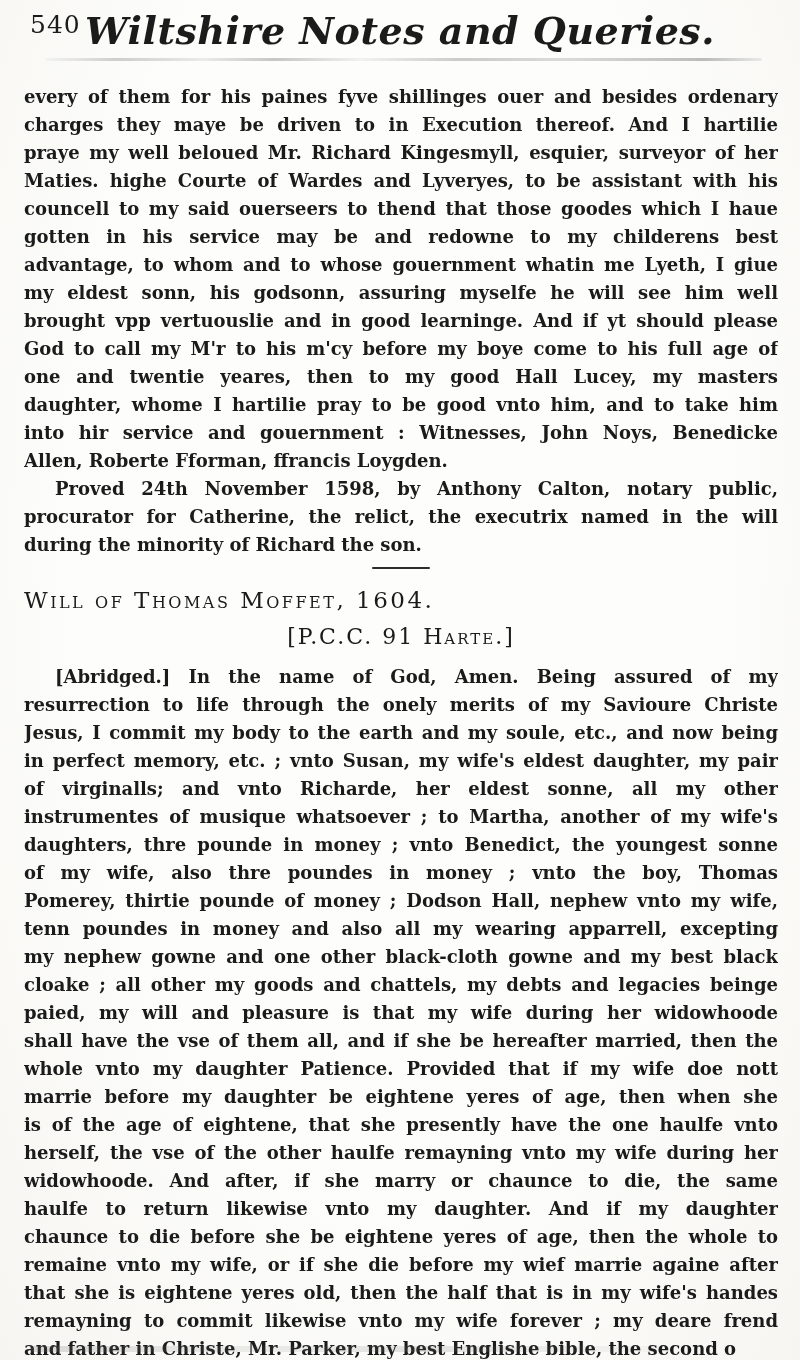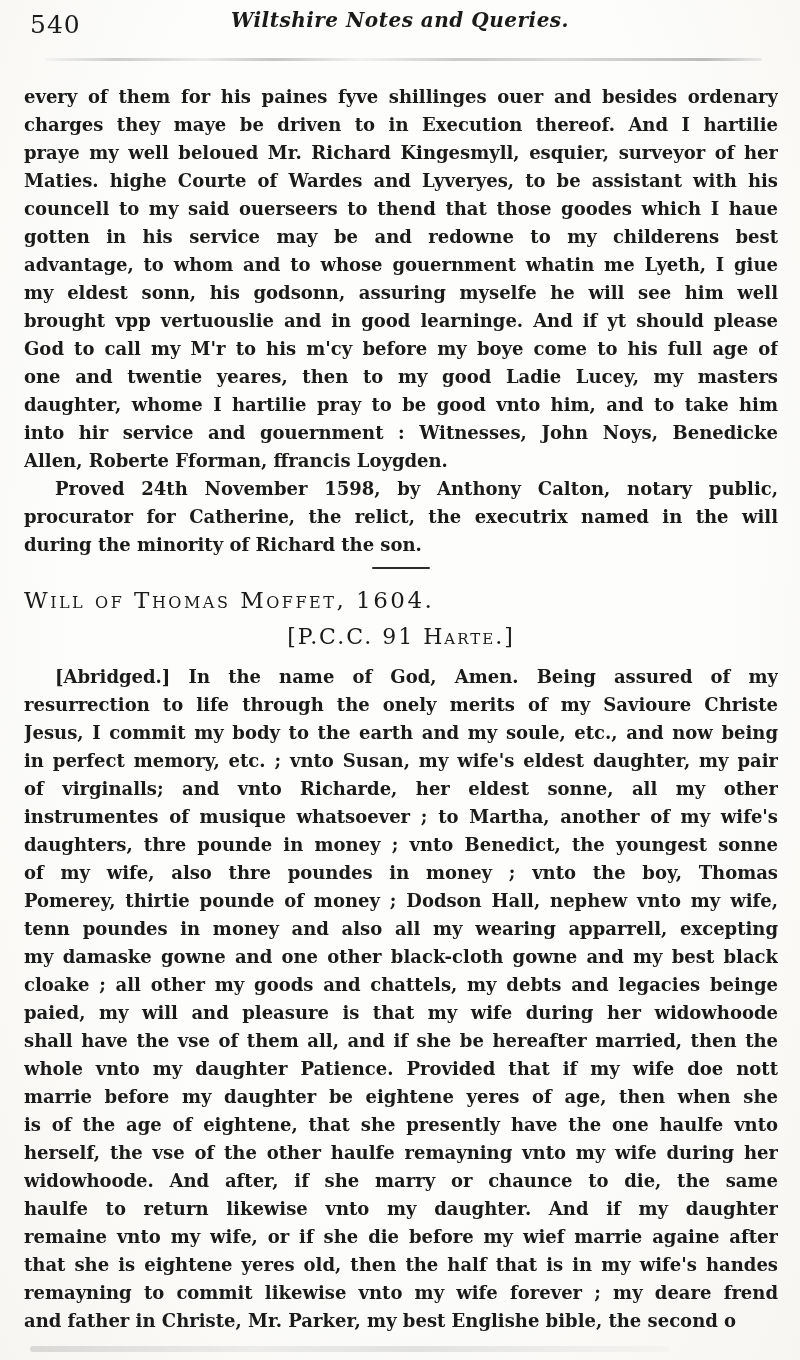--- a/index.html
+++ b/index.html
@@ -24,21 +24,21 @@
     position: absolute;
     left: 30px;
     top: 10px;
     font-size: 25px;
     letter-spacing: 1px;
   }
   .journal-title {
     text-align: center;
     font-style: italic;
     font-weight: bold;
-    font-size: 20px;
+    font-size: 38px;
     letter-spacing: 0.5px;
   }
   .header-rule {
     height: 3px;
     margin: 2px 38px 0 45px;
     border-radius: 2px;
     background: linear-gradient(to right,
       rgba(140,140,140,0.05),
       rgba(120,120,120,0.35) 10%,
       rgba(150,150,150,0.18) 22%,
@@ -127,21 +127,21 @@
         <div class="tline">every of them for his paines fyve shillinges ouer and besides ordenary</div>
         <div class="tline">charges they maye be driven to in Execution thereof. And I hartilie</div>
         <div class="tline">praye my well beloued Mr. Richard Kingesmyll, esquier, surveyor of her</div>
         <div class="tline">Maties. highe Courte of Wardes and Lyveryes, to be assistant with his</div>
         <div class="tline">councell to my said ouerseers to thend that those goodes which I haue</div>
         <div class="tline">gotten in his service may be and redowne to my childerens best</div>
         <div class="tline">advantage, to whom and to whose gouernment whatin me Lyeth, I giue</div>
         <div class="tline">my eldest sonn, his godsonn, assuring myselfe he will see him well</div>
         <div class="tline">brought vpp vertuouslie and in good learninge. And if yt should please</div>
         <div class="tline">God to call my M'r to his m'cy before my boye come to his full age of</div>
-        <div class="tline">one and twentie yeares, then to my good Ladie Lucey, my masters</div>
+        <div class="tline">one and twentie yeares, then to my good Hall Lucey, my masters</div>
         <div class="tline">daughter, whome I hartilie pray to be good vnto him, and to take him</div>
         <div class="tline">into hir service and gouernment : Witnesses, John Noys, Benedicke</div>
         <div class="tline tline-last">Allen, Roberte Fforman, ffrancis Loygden.</div>
       </div>
 
     <div class="para para-indent">
         <div class="tline">Proved 24th November 1598, by Anthony Calton, notary public,</div>
         <div class="tline">procurator for Catherine, the relict, the executrix named in the will</div>
         <div class="tline tline-last">during the minority of Richard the son.</div>
       </div>
@@ -156,30 +156,31 @@
         <div class="tline">[Abridged.] In the name of God, Amen. Being assured of my</div>
         <div class="tline">resurrection to life through the onely merits of my Savioure Christe</div>
         <div class="tline">Jesus, I commit my body to the earth and my soule, etc., and now being</div>
         <div class="tline">in perfect memory, etc. ; vnto Susan, my wife's eldest daughter, my pair</div>
         <div class="tline">of virginalls; and vnto Richarde, her eldest sonne, all my other</div>
         <div class="tline">instrumentes of musique whatsoever ; to Martha, another of my wife's</div>
         <div class="tline">daughters, thre pounde in money ; vnto Benedict, the youngest sonne</div>
         <div class="tline">of my wife, also thre poundes in money ; vnto the boy, Thomas</div>
         <div class="tline">Pomerey, thirtie pounde of money ; Dodson Hall, nephew vnto my wife,</div>
         <div class="tline">tenn poundes in money and also all my wearing apparrell, excepting</div>
-        <div class="tline">my damaske gowne and one other black-cloth gowne and my best black</div>
+        <div class="tline">my nephew gowne and one other black-cloth gowne and my best black</div>
         <div class="tline">cloake ; all other my goods and chattels, my debts and legacies beinge</div>
         <div class="tline">paied, my will and pleasure is that my wife during her widowhoode</div>
         <div class="tline">shall have the vse of them all, and if she be hereafter married, then the</div>
         <div class="tline">whole vnto my daughter Patience. Provided that if my wife doe nott</div>
         <div class="tline">marrie before my daughter be eightene yeres of age, then when she</div>
         <div class="tline">is of the age of eightene, that she presently have the one haulfe vnto</div>
         <div class="tline">herself, the vse of the other haulfe remayning vnto my wife during her</div>
         <div class="tline">widowhoode. And after, if she marry or chaunce to die, the same</div>
         <div class="tline">haulfe to return likewise vnto my daughter. And if my daughter</div>
+        <div class="tline">chaunce to die before she be eightene yeres of age, then the whole to</div>
         <div class="tline">remaine vnto my wife, or if she die before my wief marrie againe after</div>
         <div class="tline">that she is eightene yeres old, then the half that is in my wife's handes</div>
         <div class="tline">remayning to commit likewise vnto my wife forever ; my deare frend</div>
         <div class="tline tline-last">and father in Christe, Mr. Parker, my best Englishe bible, the second o</div>
       </div>
 
   </main>
 
   <div class="bottom-smudge"></div>
 

